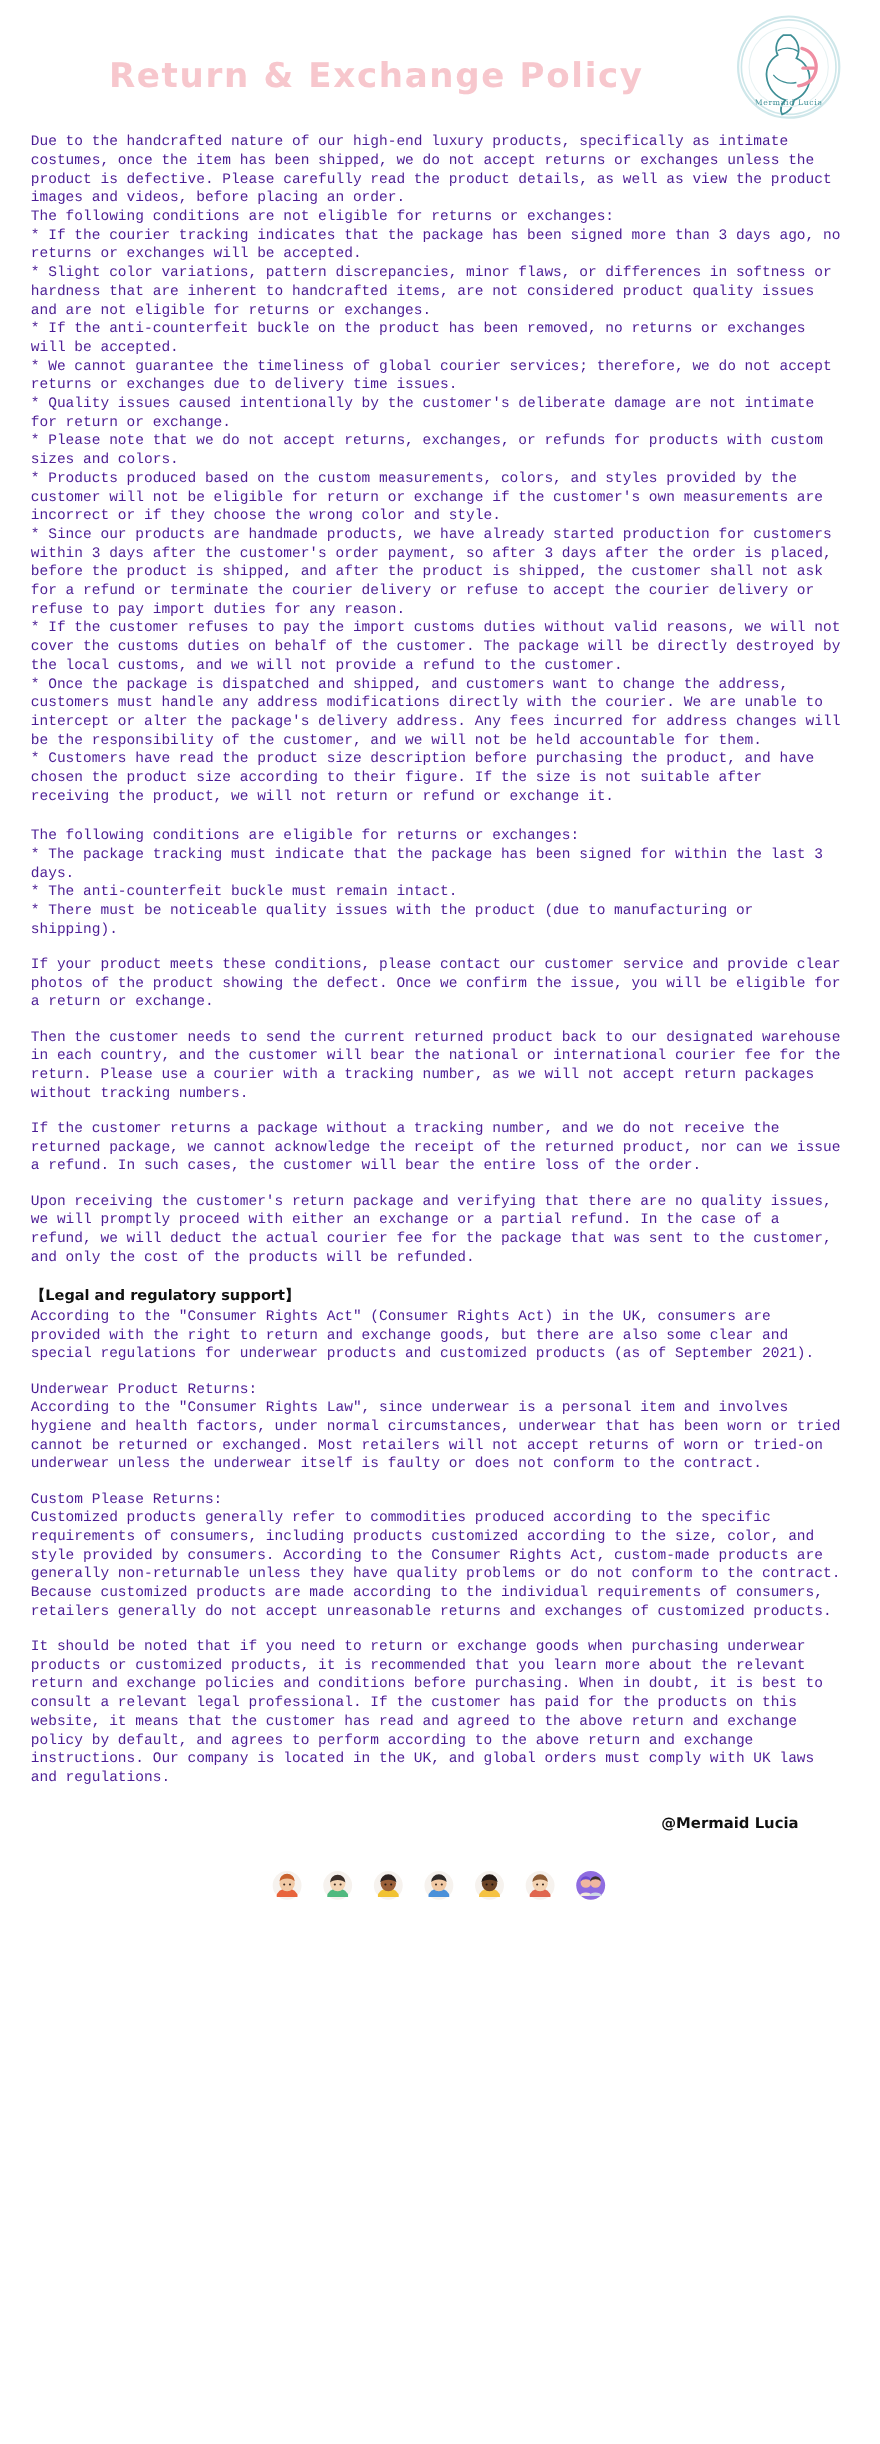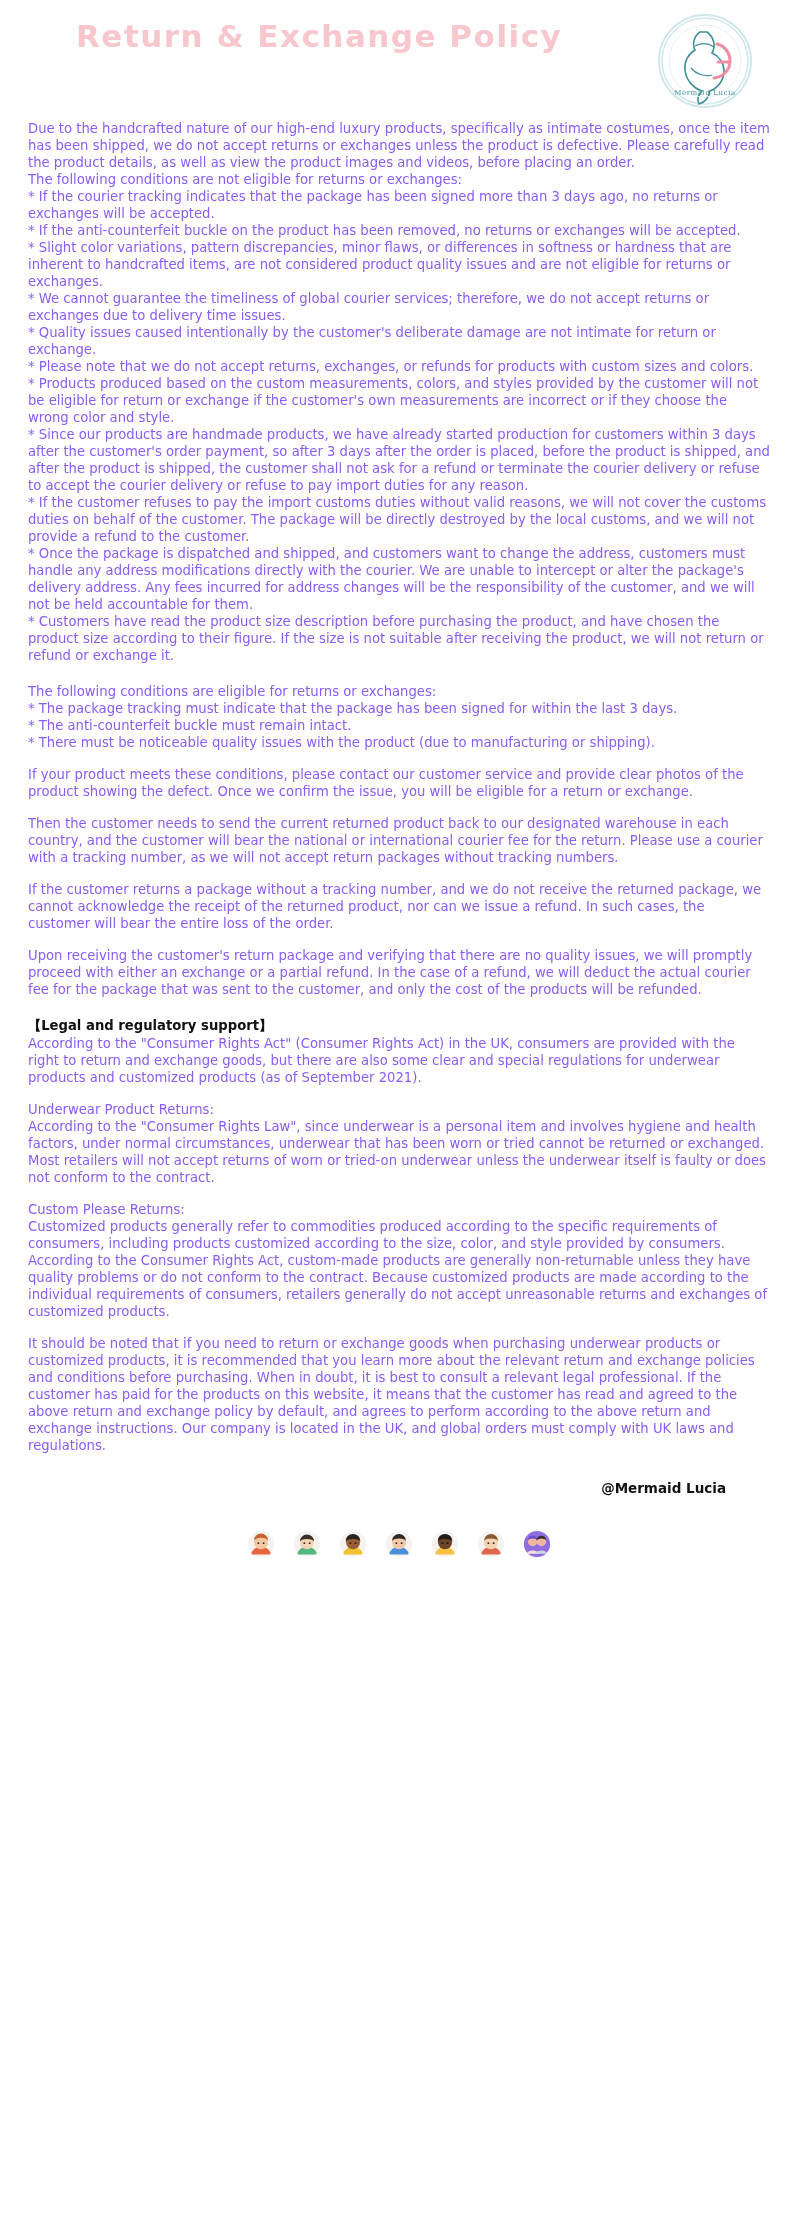--- a/index.html
+++ b/index.html
@@ -19,35 +19,36 @@
     min-height: 2222px;
     position: relative;
     background: #ffffff;
     padding: 0;
   }
 
   
   .header {
     position: relative;
     height: 120px;
-    padding: 0 34px;
+    padding: 0 57px;
     display: flex;
+    align-items: center;
   }
   .doc-title {
     font-size: 31px;
     font-weight: bold;
     letter-spacing: 1.5px;
     color: #f7c7cd;
     margin-left: 42px;
     margin-top: 18px;
     font-family: "DejaVu Sans", "Liberation Sans", sans-serif;
   }
   .logo {
     position: absolute;
-    right: 48px;
+    right: 36px;
     top: 14px;
     width: 94px;
     height: 94px;
     border-radius: 50%;
     background: #ffffff;
     border: 2px solid #cfe7ea;
     display: flex;
     align-items: center;
     justify-content: center;
     overflow: hidden;
@@ -74,22 +75,23 @@
     line-height: 17px;
     font-weight: bold;
     color: #111;
     margin: 0 0 1px 0;
     white-space: pre-wrap;
   }
   p.para {
     font-size: 13.2px;
     line-height: 17px;
     margin: 0;
-    color: #8b5cf6;
+    color: #4c1d95;
     white-space: pre-wrap;
+    font-family: Liberation Mono, monospace;
   }
   .gap-md { height: 15px; }
   .gap-lg { height: 19px; }
 
   
   .signature {
     text-align: right;
     padding: 0 44px 0 0;
     margin-top: 26px;
     font-size: 13.5px;
@@ -135,22 +137,22 @@
       <div class="logo-text">Mermaid Lucia</div>
     </div>
   </div>
 
   <div class="content">
 
     <p class="para">Due to the handcrafted nature of our high-end luxury products, specifically as intimate costumes, once the item has been shipped, we do not accept returns or exchanges unless the product is defective. Please carefully read the product details, as well as view the product images and videos, before placing an order.</p>
     <p class="para">The following conditions are not eligible for returns or exchanges:</p>
 
     <p class="para">* If the courier tracking indicates that the package has been signed more than 3 days ago, no returns or exchanges will be accepted.</p>
+    <p class="para">* Slight color variations, pattern discrepancies, minor flaws, or differences in softness or hardness that are inherent to handcrafted items, are not considered product quality issues and are not eligible for returns or exchanges.</p>
     <p class="para">* If the anti-counterfeit buckle on the product has been removed, no returns or exchanges will be accepted.</p>
-    <p class="para">* Slight color variations, pattern discrepancies, minor flaws, or differences in softness or hardness that are inherent to handcrafted items, are not considered product quality issues and are not eligible for returns or exchanges.</p>
     <p class="para">* We cannot guarantee the timeliness of global courier services; therefore, we do not accept returns or exchanges due to delivery time issues.</p>
     <p class="para">* Quality issues caused intentionally by the customer's deliberate damage are not intimate for return or exchange.</p>
     <p class="para">* Please note that we do not accept returns, exchanges, or refunds for products with custom sizes and colors.</p>
     <p class="para">* Products produced based on the custom measurements, colors, and styles provided by the customer will not be eligible for return or exchange if the customer's own measurements are incorrect or if they choose the wrong color and style.</p>
     <p class="para">* Since our products are handmade products, we have already started production for customers within 3 days after the customer's order payment, so after 3 days after the order is placed, before the product is shipped, and after the product is shipped, the customer shall not ask for a refund or terminate the courier delivery or refuse to accept the courier delivery or refuse to pay import duties for any reason.</p>
     <p class="para">* If the customer refuses to pay the import customs duties without valid reasons, we will not cover the customs duties on behalf of the customer. The package will be directly destroyed by the local customs, and we will not provide a refund to the customer.</p>
     <p class="para">* Once the package is dispatched and shipped, and customers want to change the address, customers must handle any address modifications directly with the courier. We are unable to intercept or alter the package's delivery address. Any fees incurred for address changes will be the responsibility of the customer, and we will not be held accountable for them.</p>
     <p class="para">* Customers have read the product size description before purchasing the product, and have chosen the product size according to their figure. If the size is not suitable after receiving the product, we will not return or refund or exchange it.</p>
 
     <div class="gap-lg"></div>

